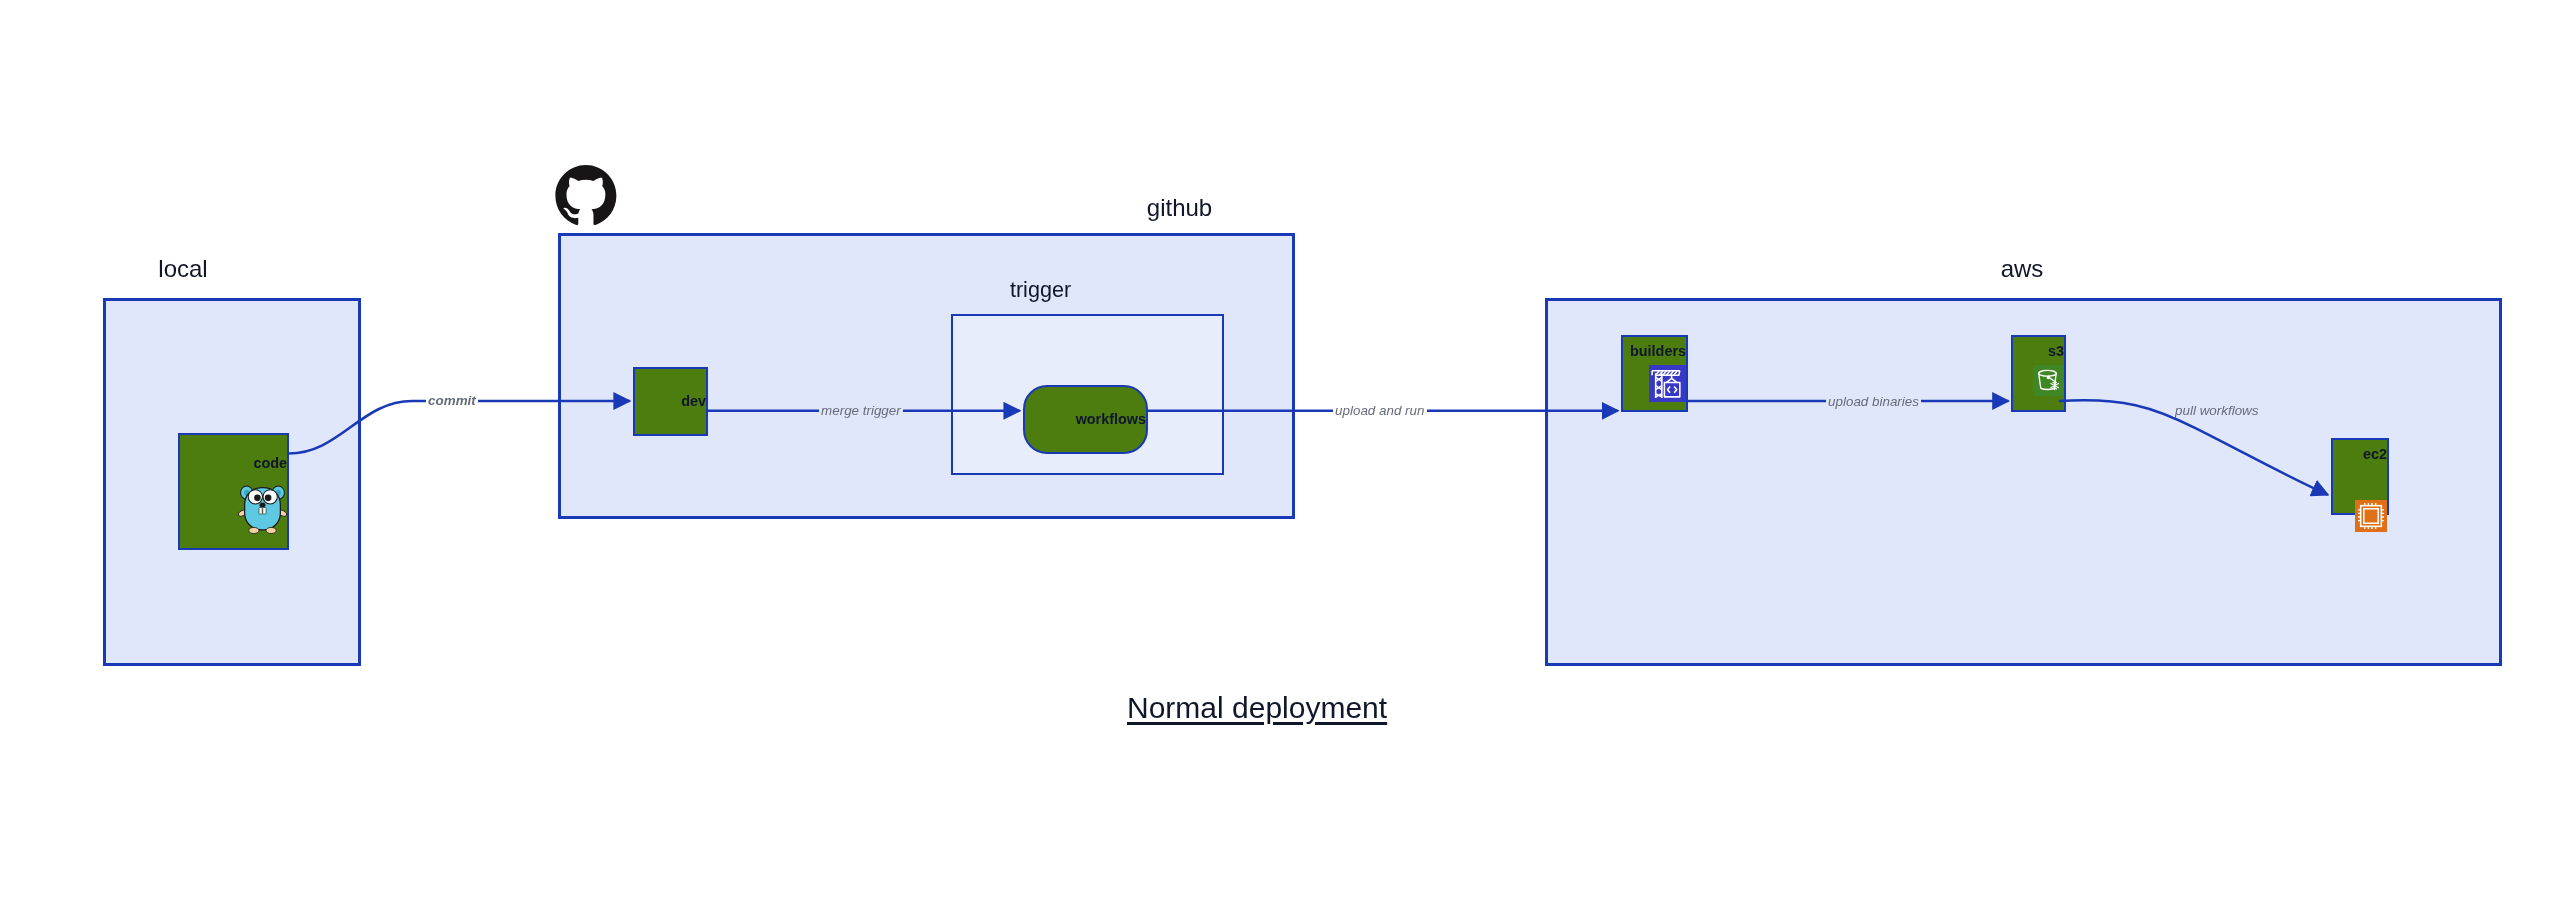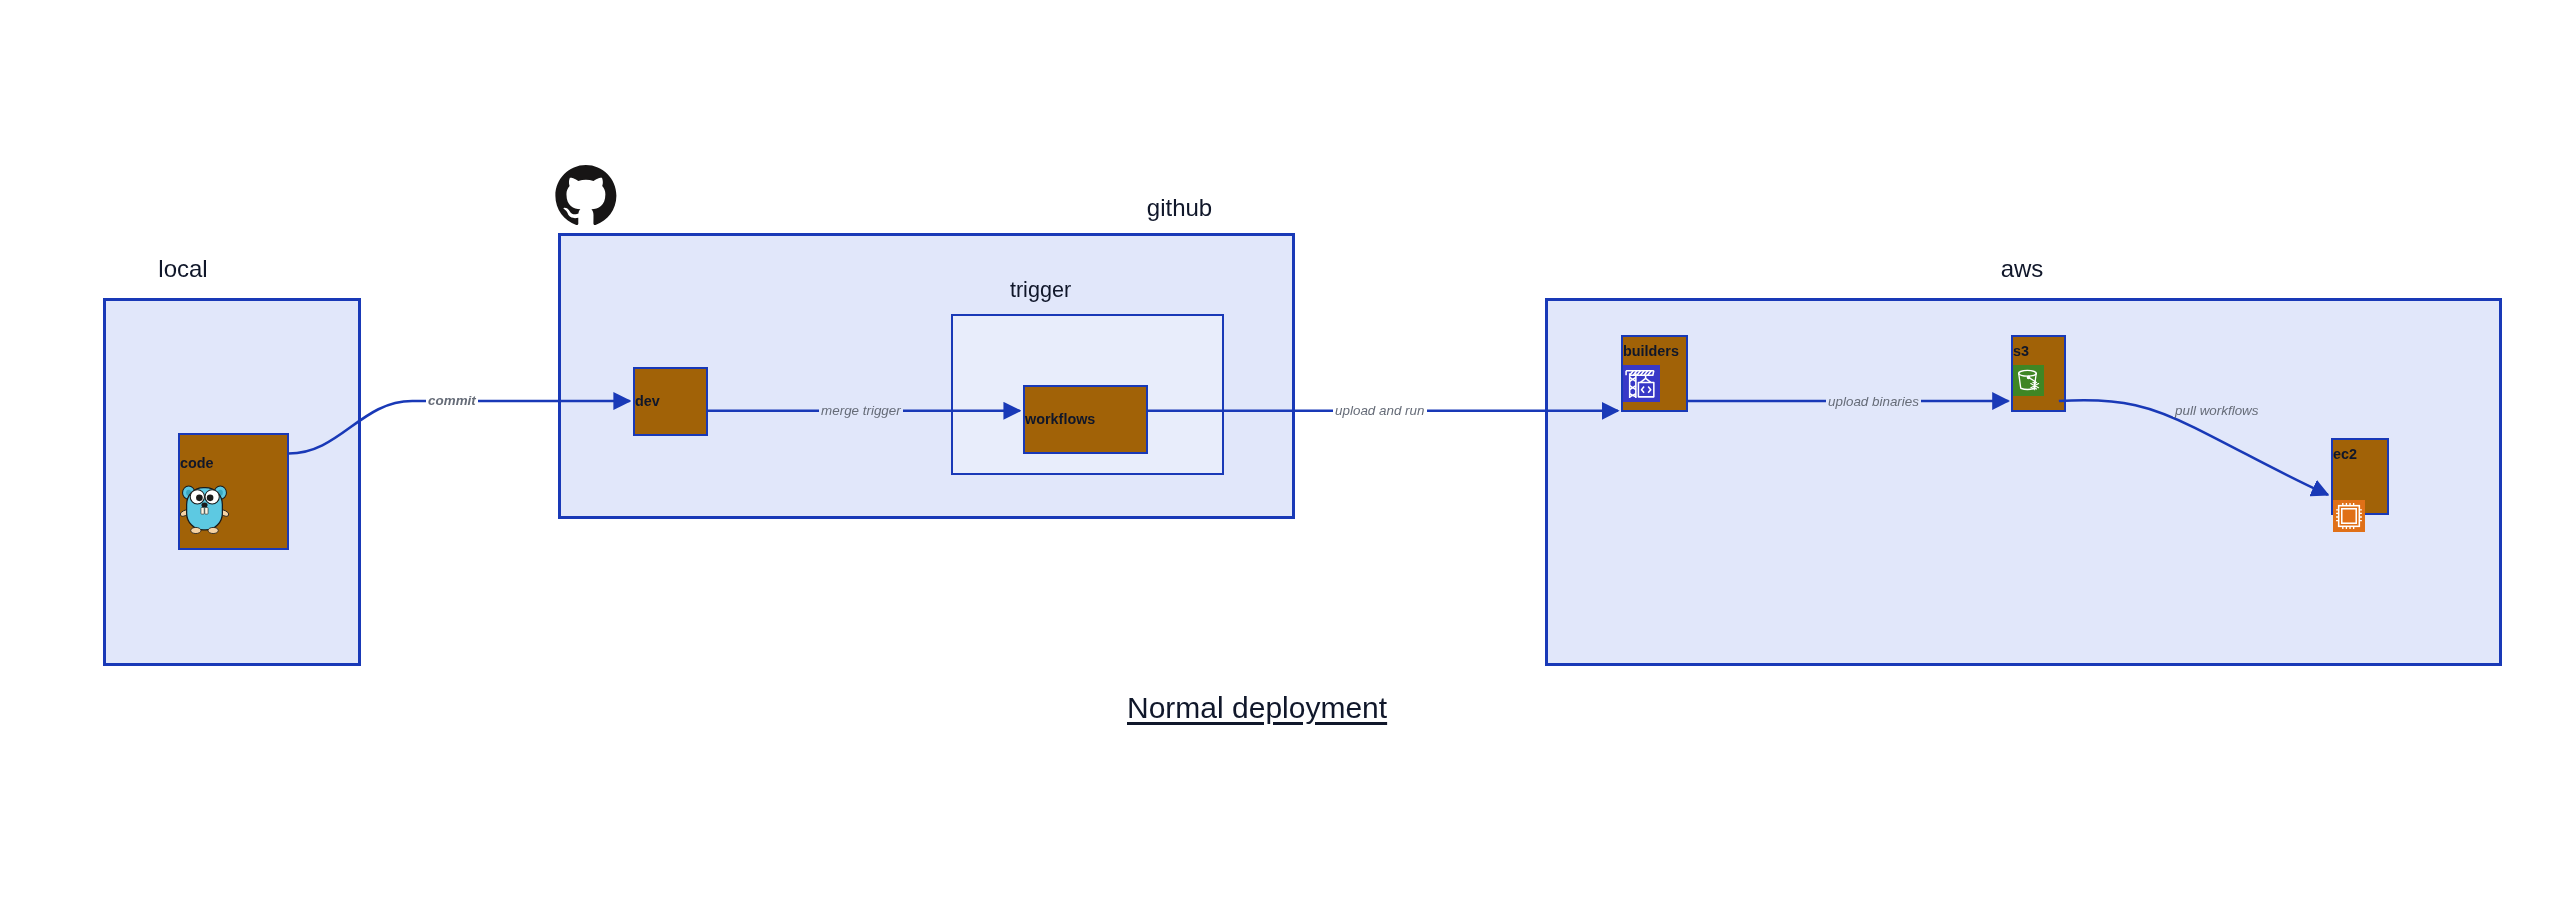--- a/index.html
+++ b/index.html
@@ -41,24 +41,24 @@
     white-space: nowrap;
     text-align: center;
     font-family: "Liberation Sans", sans-serif;
   }
 
   
   .node {
     position: absolute;
     box-sizing: border-box;
     border: 2.6px solid #1939B7;
-    background: #a16207;
+    background: #4d7c0f;
     display: flex;
     flex-direction: column;
-    align-items: flex-start;
+    align-items: flex-end;
   }
   .node-title {
     color: #10172A;
     font-size: 14.4px;
     font-weight: bold;
     line-height: 1;
     white-space: nowrap;
     font-family: "Liberation Sans", sans-serif;
   }
   .node-icon {
@@ -150,21 +150,21 @@
   <div class="zone-label" style="left:1097px; top:196px; width:165px;">github</div>
   <div class="zone" style="left:558px; top:233px; width:737px; height:286px;"></div>
 
   <div class="node" style="left:633px; top:367px; width:75px; height:69px; justify-content:center;">
     <span class="node-title">dev</span>
   </div>
 
   <div class="zone-label" style="left:948px; top:279px; width:185px; font-size:21.6px;">trigger</div>
   <div class="zone level2" style="left:951px; top:314px; width:273px; height:161px;"></div>
 
-  <div class="node" style="left:1023px; top:385px; width:125px; height:69px; justify-content:center;">
+  <div class="node" style="left:1023px; top:385px; width:125px; height:69px; justify-content:center;border-radius:24px;">
     <span class="node-title">workflows</span>
   </div>
 
   <div class="zone-label" style="left:1942px; top:257px; width:160px;">aws</div>
   <div class="zone" style="left:1545px; top:298px; width:957px; height:368px;"></div>
 
   <div class="node" style="left:1621px; top:335px; width:67px; height:77px; padding-top:7.2px;">
     <span class="node-title">builders</span>
     <span class="node-icon" style="margin-top:6.2px;">
       <svg width="37" height="37" viewBox="0 0 72 72">

